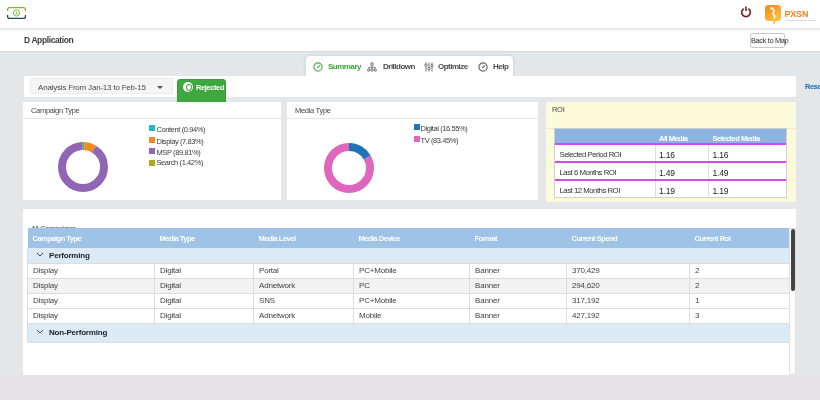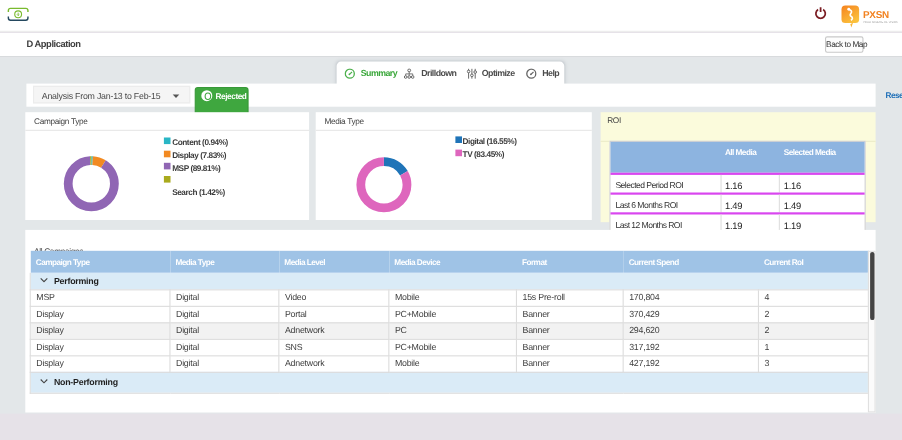--- a/index.html
+++ b/index.html
@@ -34,25 +34,25 @@
 
 
 .panel { background:#fff; }
 .phead { position:absolute; left:0; top:0; right:0; height:17px; border-bottom:1px solid #e7e7e7; font-size:7.5px; letter-spacing:-0.3px; color:#454545; padding-left:8px; line-height:17px; }
 #panel1 { left:23px; top:102px; width:258px; height:98px; }
 #panel2 { left:287px; top:102px; width:251px; height:98px; }
 #panel3 { left:546px; top:102px; width:250px; height:100px; background:#fbfbdc; }
 #panel3 .phead { border-bottom:1px solid #ebebc8; height:27px; line-height:15px; padding-left:6px; }
 
 .legsq { position:absolute; width:6px; height:6px; }
-.legtx { position:absolute; font-size:7.5px; letter-spacing:-0.4px; color:#3c3c3c; white-space:nowrap;font-weight:bold; }
+.legtx { position:absolute; font-size:7.5px; letter-spacing:-0.4px; color:#3c3c3c; white-space:nowrap; }
 
 
 #roitable { position:absolute; left:7.5px; top:26px; width:233px; background:#fff; border:1px solid #cfcfcf; }
-#roitable .hrow { height:28px; background:#8db4e0; position:relative; }
+#roitable .hrow { height:14px; background:#8db4e0; position:relative; }
 #roitable .hcell { position:absolute; font-size:7.5px; font-weight:bold; letter-spacing:-0.5px; color:#fff; top:5px; white-space:nowrap; }
 #roitable .rrow { height:18px; border-top:2px solid #d946ef; position:relative; }
 #roitable .c1 { position:absolute; left:5px; top:4.5px; font-size:7.8px; letter-spacing:-0.5px; color:#333; white-space:nowrap; }
 #roitable .c2 { position:absolute; left:104.5px; top:4.5px; font-size:8.5px; letter-spacing:-0.2px; color:#222; }
 #roitable .c3 { position:absolute; left:158px; top:4.5px; font-size:8.5px; letter-spacing:-0.2px; color:#222; }
 #roitable .vline { position:absolute; top:0; bottom:0; width:1px; background:#dedede; }
 
 
 #panel4 { left:23px; top:209px; width:773px; height:166px; background:#fff; }
 #panel4 .phead { height:18px; line-height:19px; border-bottom:none;margin-top:10px; }
@@ -153,21 +153,21 @@
       <circle cx="32" cy="32" r="21" fill="none" stroke="#a9aa1d" stroke-width="8" stroke-dasharray="1.87 130.08" stroke-dashoffset="-130.08"></circle>
     </g>
   </svg>
   <div class="legsq" style="left:126px;top:23px;background:#29b6c5"></div>
     <div class="legtx" style="left:133.5px;top:23px">Content (0.94%)</div>
   <div class="legsq" style="left:126px;top:35px;background:#f28a22"></div>
     <div class="legtx" style="left:133.5px;top:35px">Display (7.83%)</div>
   <div class="legsq" style="left:126px;top:46px;background:#9066b4"></div>
     <div class="legtx" style="left:133.5px;top:46px">MSP (89.81%)</div>
   <div class="legsq" style="left:126px;top:58px;background:#a9aa1d"></div>
-    <div class="legtx" style="left:133.5px;top:68px">Search (1.42%)</div>
+    <div class="legtx" style="left:133.5px;top:56px">Search (1.42%)</div>
 </div>
 
 <div class="abs panel" id="panel2">
   <div class="phead">Media Type</div>
   <svg class="abs" style="left:30px;top:34px" width="64" height="64" viewBox="0 0 64 64">
     <g transform="rotate(-90 32 32)">
       <circle cx="32" cy="32" r="21" fill="none" stroke="#1f74b8" stroke-width="8" stroke-dasharray="21.84 110.11" stroke-dashoffset="0"></circle>
       <circle cx="32" cy="32" r="21" fill="none" stroke="#de66bd" stroke-width="8" stroke-dasharray="110.11 21.84" stroke-dashoffset="-21.84"></circle>
     </g>
   </svg>
@@ -230,29 +230,20 @@
             <th>Format</th>
             <th>Current Spend</th>
             <th>Current RoI</th>
           </tr>
       <tr class="grp">
             <td colspan="7"><svg width="8" height="5" viewBox="0 0 8 5" style="margin:0 5px 1px 3px">
                 <path d="M1 1 L4 4 L7 1" fill="none" stroke="#444" stroke-width="1"></path>
               </svg>Performing</td>
           </tr>
       <tr>
-            <td>MSP</td>
-            <td>Digital</td>
-            <td>Video</td>
-            <td>Mobile</td>
-            <td>15s Pre-roll</td>
-            <td>170,804</td>
-            <td>4</td>
-          </tr>
-      <tr>
             <td>Display</td>
             <td>Digital</td>
             <td>Portal</td>
             <td>PC+Mobile</td>
             <td>Banner</td>
             <td>370,429</td>
             <td>2</td>
           </tr>
       <tr class="alt">
             <td>Display</td>

